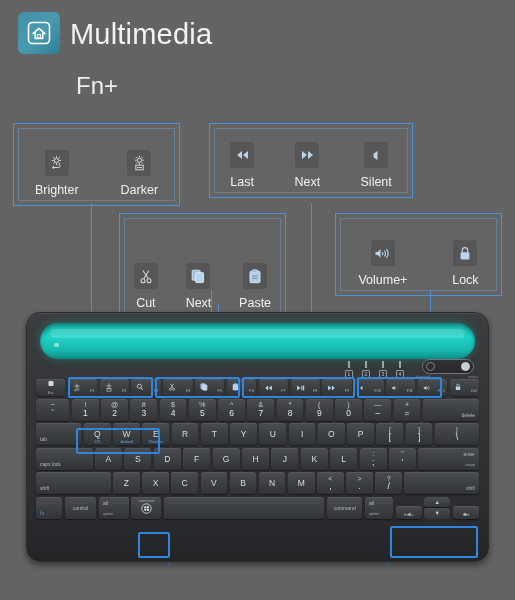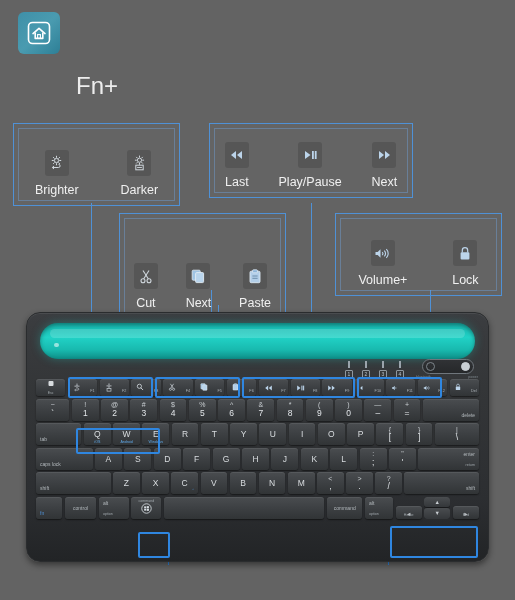--- a/index.html
+++ b/index.html
@@ -146,20 +146,21 @@
 <div id="root">
 
   <div id="header-logo">
     <svg width="26" height="26" viewBox="0 0 26 26">
       <rect x="2.5" y="2.5" width="21" height="21" rx="4" fill="none" stroke="#ffffff" stroke-width="1.6"></rect>
       <path d="M7 13.6 L13 8.4 L19 13.6" fill="none" stroke="#ffffff" stroke-width="1.6" stroke-linecap="round" stroke-linejoin="round"></path>
       <path d="M9.2 12.6 V18.4 H16.8 V12.6" fill="none" stroke="#ffffff" stroke-width="1.6" stroke-linejoin="round"></path>
       <rect x="11.6" y="14.6" width="2.8" height="3.8" fill="none" stroke="#ffffff" stroke-width="1.1"></rect>
     </svg>
   </div>
+  <div id="page-title">Multimedia</div>
   <div id="fn-label">Fn+</div>
 
   <div class="conn" style="left:91px; top:203px; height:183px;"></div>
   <div class="conn" style="left:211px; top:290px; height:96px;"></div>
   <div class="conn" style="left:218px; top:305px; height:81px;"></div>
   <div class="conn" style="left:311px; top:203px; height:183px;"></div>
   <div class="conn" style="left:430px; top:290px; height:96px;"></div>
   <div class="conn" style="left:168px; top:530px; height:35px; background:#2f86e0;"></div>
   <div class="conn" style="left:388px; top:530px; height:35px; background:#2f86e0;"></div>
 
@@ -217,35 +218,33 @@
           <svg width="15" height="10" viewBox="0 0 15 10">
             <polygon points="7,1 7,9 2,5" fill="#bcd4ea"></polygon>
             <polygon points="13,1 13,9 8,5" fill="#bcd4ea"></polygon>
           </svg>
         </div>
         <div class="ci-label">Last</div>
       </div>
       <div class="ci">
         <div class="ci-icon">
           <svg width="15" height="10" viewBox="0 0 15 10">
-            <polygon points="2,1 2,9 7.5,5" fill="#bcd4ea"></polygon>
-            <rect x="9" y="1" width="1.8" height="8" fill="#bcd4ea"></rect>
-            <rect x="11.8" y="1" width="1.8" height="8" fill="#bcd4ea"></rect>
-          </svg>
-        </div>
-        <div class="ci-label">Play/Pause</div>
-      </div>
-      <div class="ci">
-        <div class="ci-icon">
-          <svg width="15" height="10" viewBox="0 0 15 10">
             <polygon points="2,1 2,9 7,5" fill="#bcd4ea"></polygon>
             <polygon points="8,1 8,9 13,5" fill="#bcd4ea"></polygon>
           </svg>
         </div>
         <div class="ci-label">Next</div>
+      </div>
+      <div class="ci">
+        <div class="ci-icon">
+          <svg width="13" height="11" viewBox="0 0 13 11">
+            <polygon points="7.5,1 7.5,10 3.5,7.3 3.5,3.7" fill="#bcd4ea"></polygon>
+          </svg>
+        </div>
+        <div class="ci-label">Silent</div>
       </div>
     </div>
   </div>
 
   <div class="callout" style="left:119px; top:213px; width:167px; height:106px;">
     <div class="callout-inner"></div>
     <div class="callout-items">
       <div class="ci">
         <div class="ci-icon">
           <svg width="14" height="15" viewBox="0 0 14 15">

